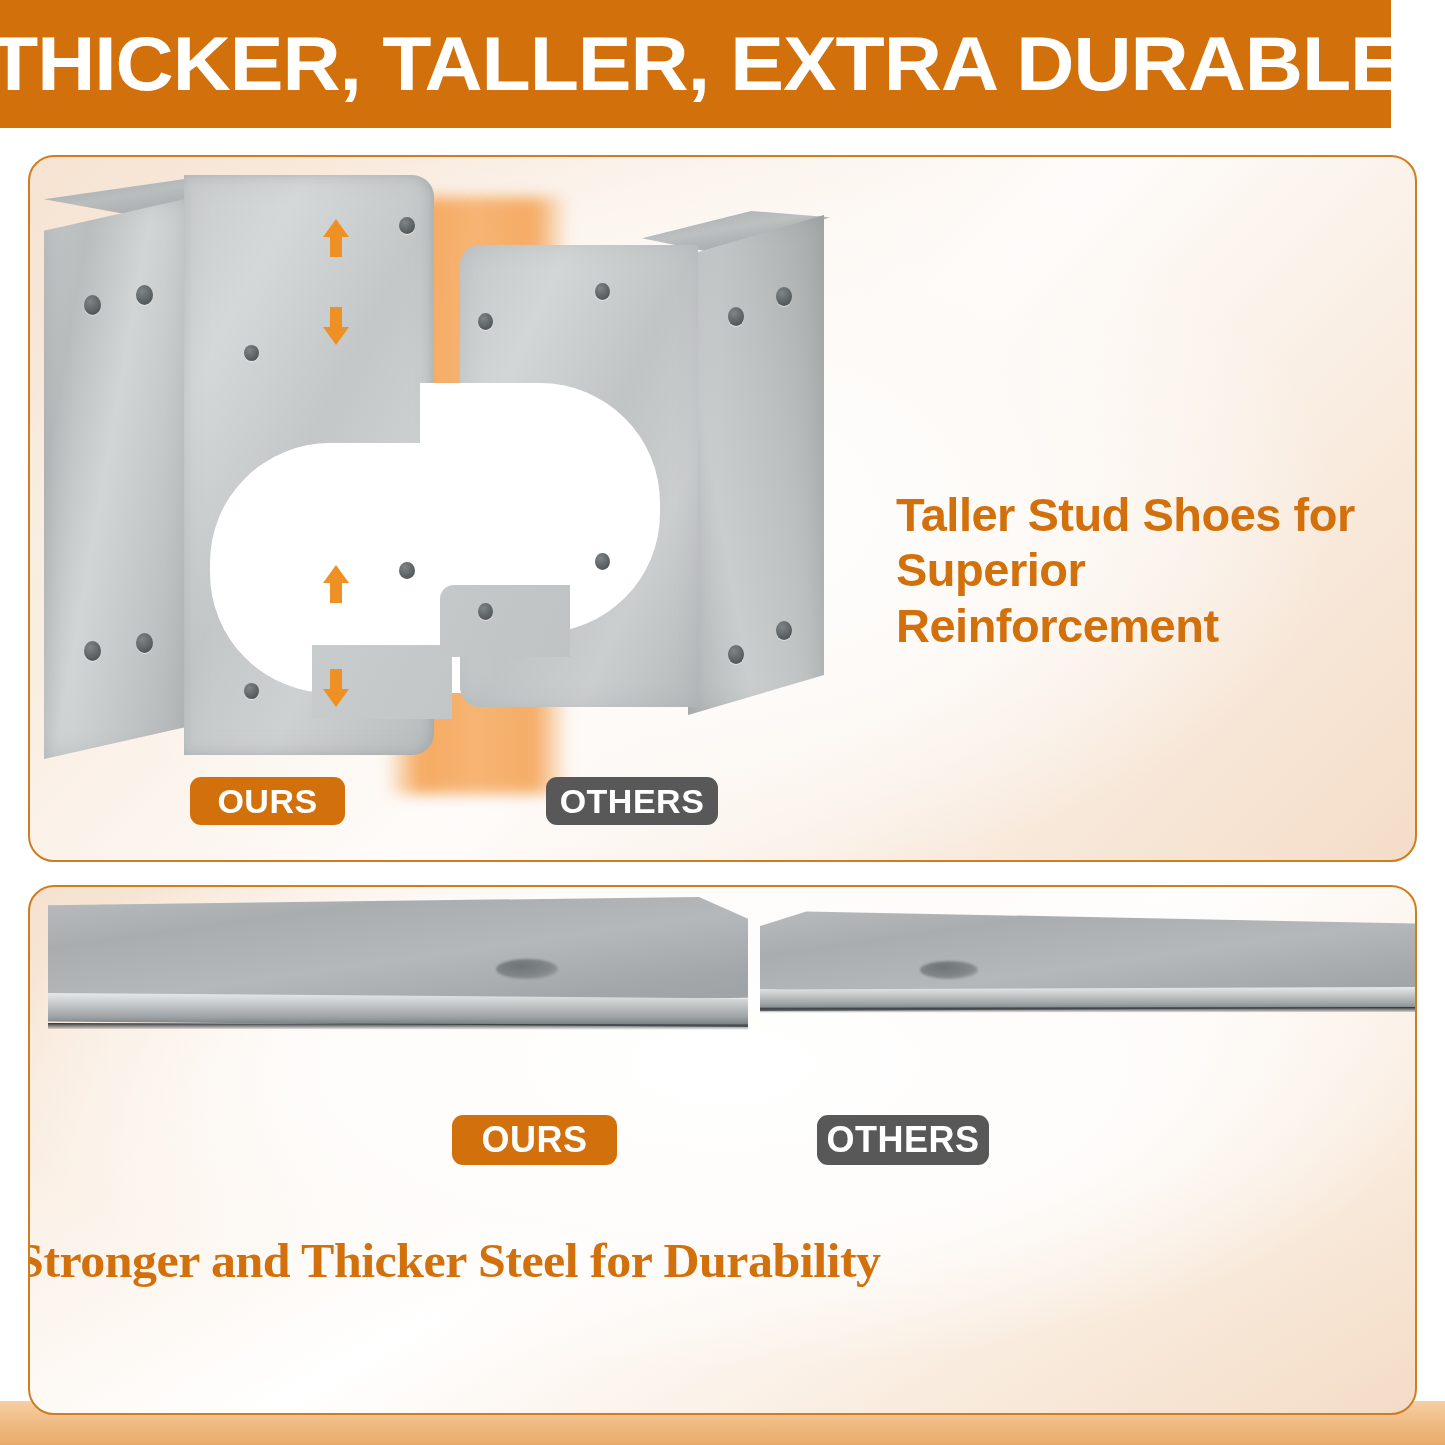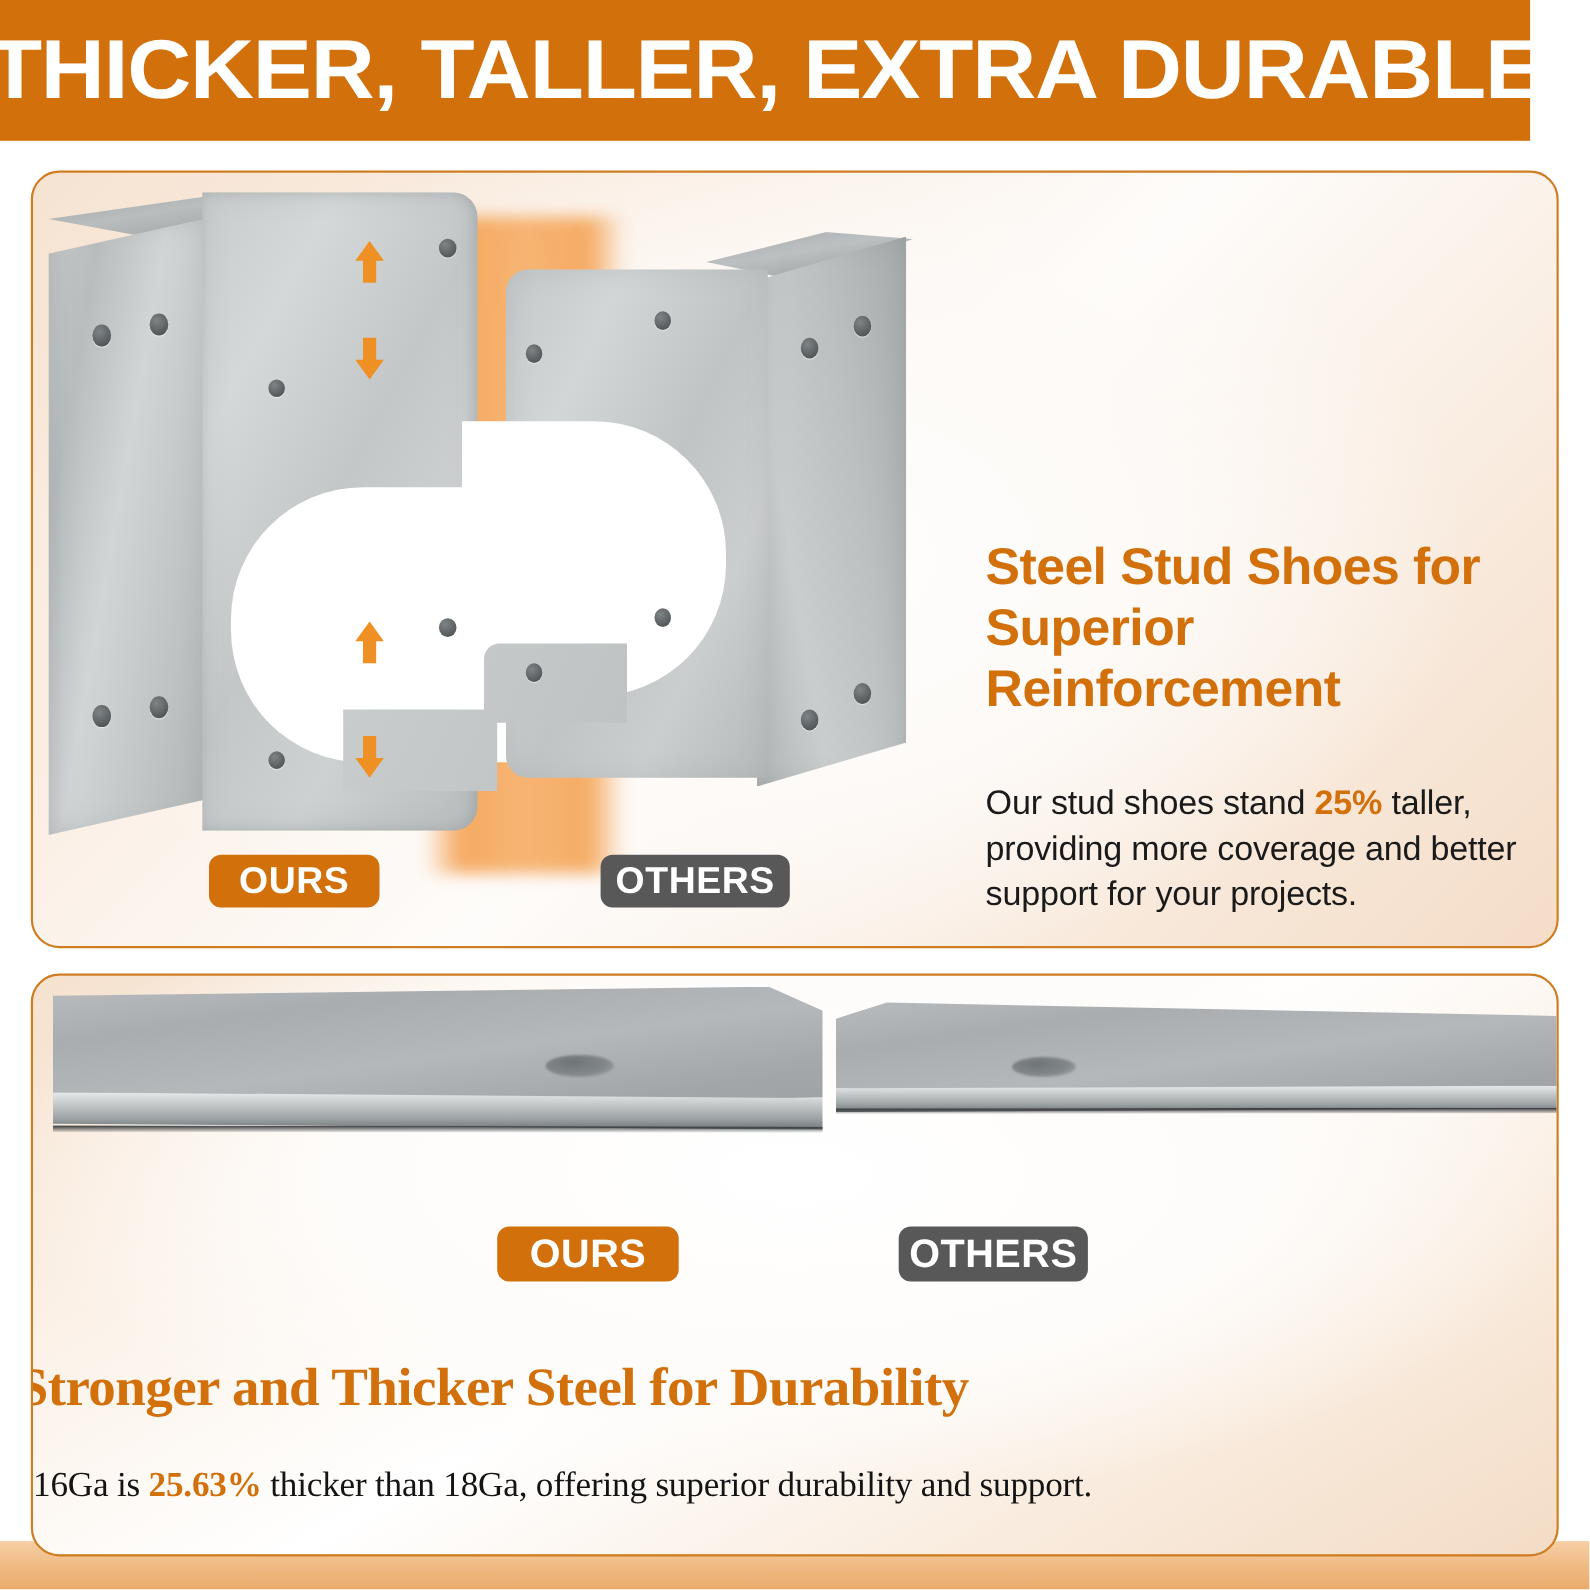--- a/index.html
+++ b/index.html
@@ -319,22 +319,21 @@
       <div class="hole" style="left:135px; top:308px; width:15px; height:17px;"></div>
 
       <div class="hole" style="left:268px; top:62px;  width:16px; height:19px;"></div>
       <div class="hole" style="left:316px; top:42px;  width:16px; height:19px;"></div>
       <div class="hole" style="left:268px; top:400px; width:16px; height:19px;"></div>
       <div class="hole" style="left:316px; top:376px; width:16px; height:19px;"></div>
     </div>
   </div>
 
   <div class="top-text">
-    <div class="top-heading">Steel Stud Shoes for Superior Reinforcement</div>
-    <div class="top-body"><span>Our stud shoes stand </span><span class="hl">25%</span><span> taller, providing more coverage and better support for your projects.</span></div>
+    <div class="top-heading">Taller Stud Shoes for Superior Reinforcement</div>
   </div>
 </div>
 
 <div class="badge ours badge-t-ours">OURS</div>
 <div class="badge others badge-t-others">OTHERS</div>
 
 <div class="card card-bottom">
 
   <div class="plates">
 
@@ -348,18 +347,17 @@
     <div class="plate plate-others">
       <div class="plate-top"></div>
       <div class="ding" style="left:160px; top:52px; width:58px; height:18px;"></div>
       <div class="plate-edge"></div>
       <div class="plate-shadow"></div>
     </div>
   </div>
 
   <div class="bottom-text">
     <div class="bottom-heading">Stronger and Thicker Steel for Durability</div>
-    <div class="bottom-sub"><span>16Ga is </span><span class="hl">25.63%</span><span> thicker than 18Ga, offering superior durability and support.</span></div>
   </div>
 </div>
 
 <div class="badge ours badge-b-ours">OURS</div>
 <div class="badge others badge-b-others">OTHERS</div>
 
 </body></html>

